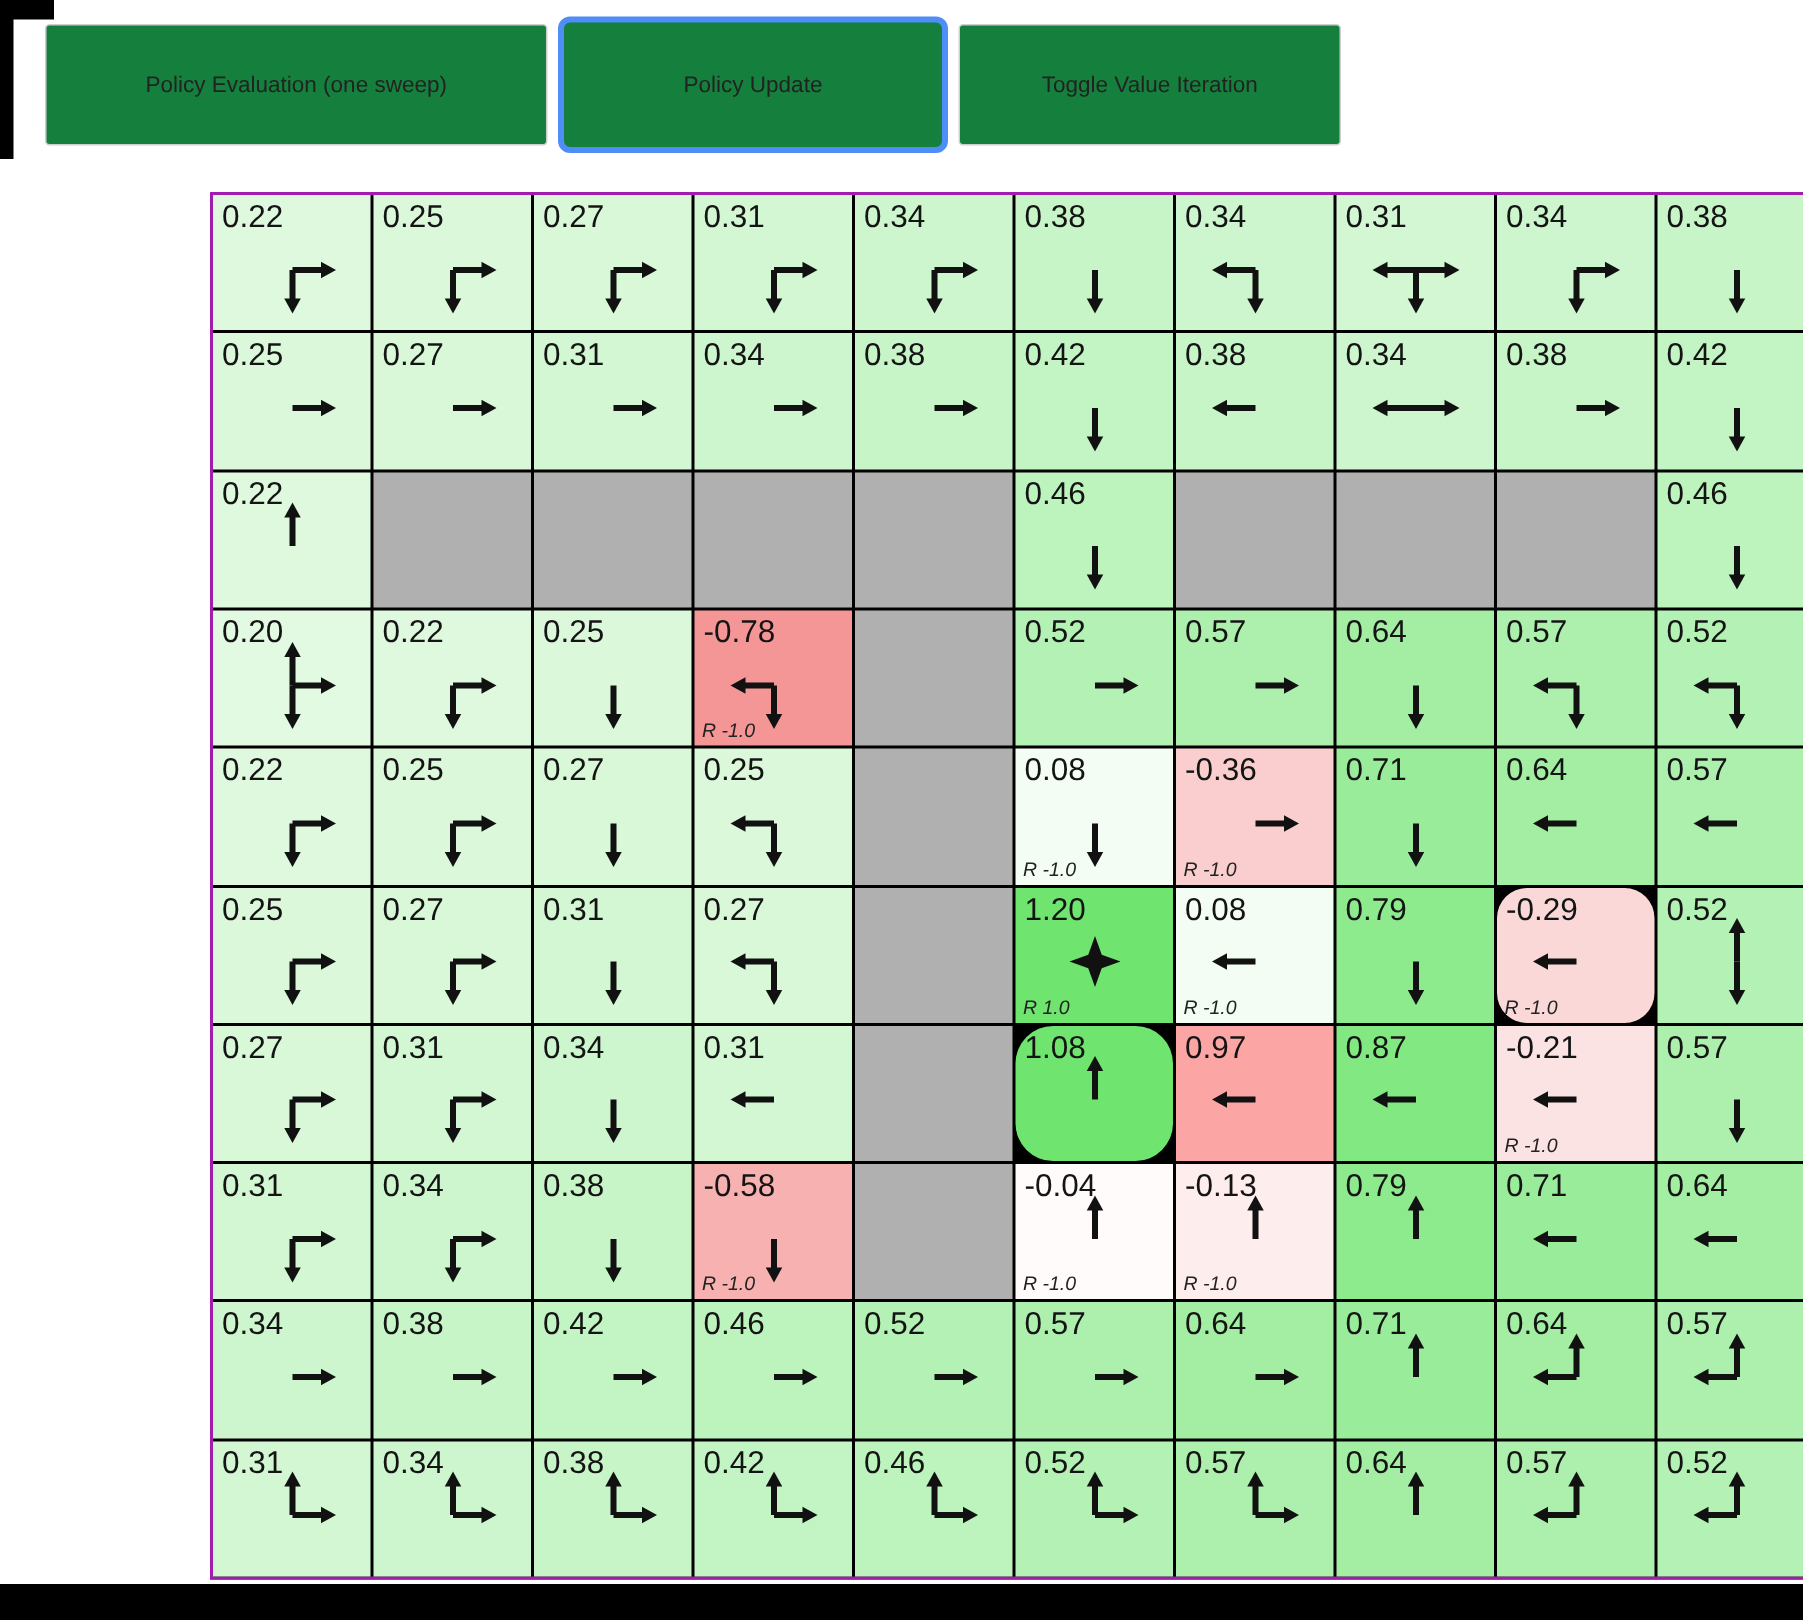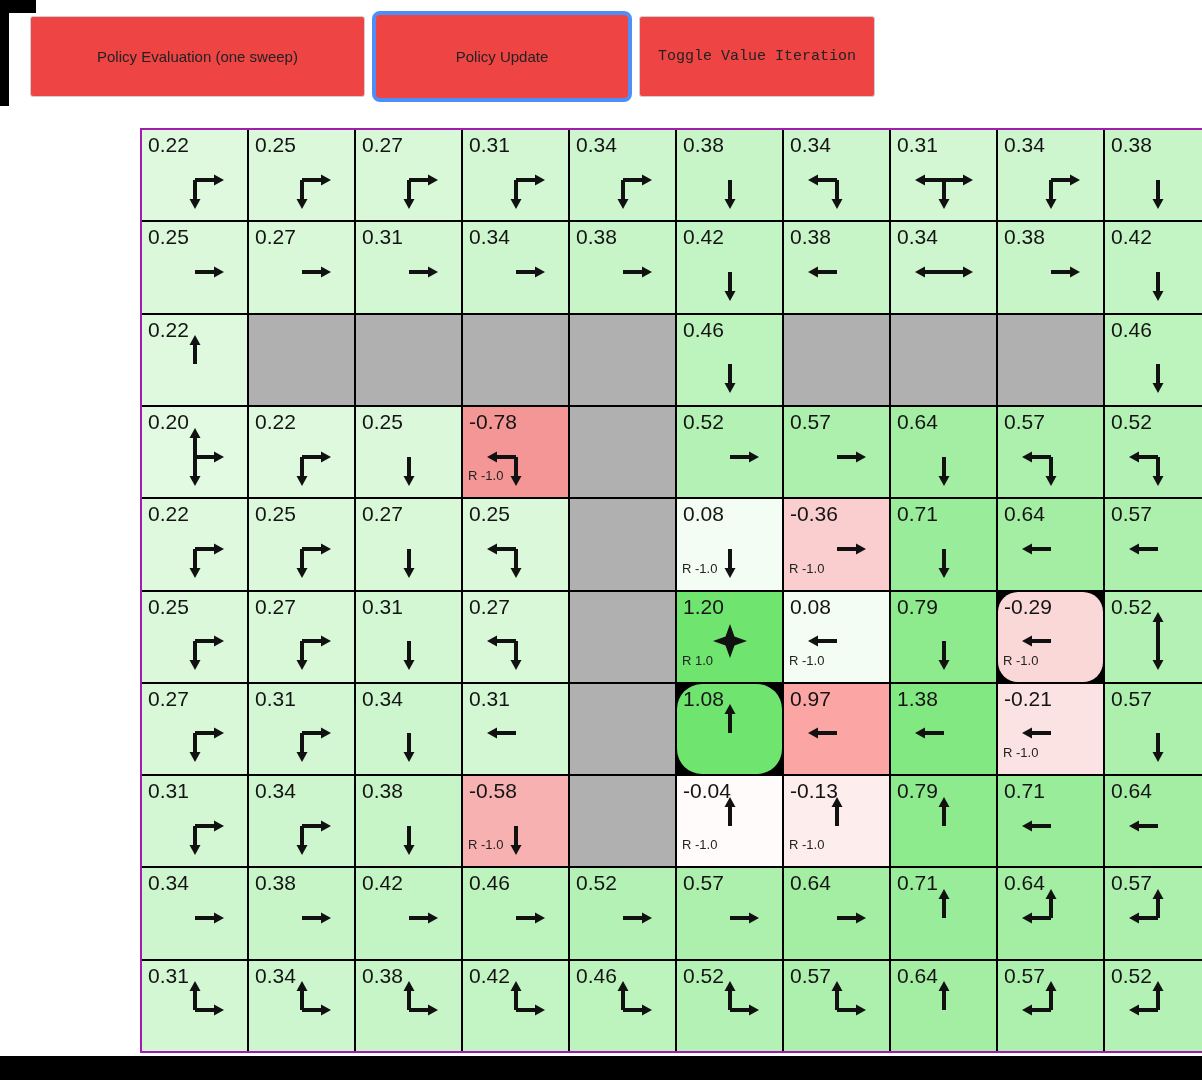--- a/index.html
+++ b/index.html
@@ -6,43 +6,43 @@
   body{
     width:1202px;height:1080px;position:relative;background:#ffffff;
     font-family:"Liberation Sans",sans-serif;overflow:hidden;
   }
   
   .toolbar{
     position:absolute;left:30px;top:16px;width:1146px;height:81px;
     display:flex;gap:7px;align-items:stretch;
   }
   .btn{
-    background:#ef4444;border:1px solid #cfcfcf;border-radius:3px;
+    background:#15803d;border:1px solid #cfcfcf;border-radius:3px;
     font-size:15px;color:#222;display:flex;align-items:center;justify-content:center;
     cursor:pointer;padding:0 10px;white-space:nowrap;
   }
   .btn.b1{width:335px;}
   .btn.b2{width:260px;}
-  .btn.b3{width:236px;font-family:Liberation Mono, monospace;}
+  .btn.b3{width:255px;}
   .btn.b4{width:258px;}
   .btn.active{
     border:4px solid #4f8ef7;border-radius:8px;margin:-5px 0;
   }
   
   .grid{
     position:absolute;left:140px;top:128px;width:1072px;height:925px;
     display:grid;grid-template-columns:repeat(10,1fr);grid-template-rows:repeat(10,1fr);
     background:#000;border:2px solid #a21caf;gap:2px;box-sizing:border-box;
   }
   .cell{position:relative;}
   .val{
     position:absolute;top:2px;left:6px;font-size:21px;color:#141414;line-height:1.2;
   }
   .rlabel{
-    position:absolute;bottom:14px;left:5px;font-size:13px;color:#222;
+    position:absolute;bottom:3px;left:5px;font-size:13px;color:#222;font-style:italic;
   }
   .arrows{
     position:absolute;left:50%;top:55%;transform:translate(-50%,-50%);
     pointer-events:none;
   }
   
   .artifact{position:absolute;background:#000;}
   .art-bottom{left:0;bottom:0;width:1202px;height:24px;}
   .art-topleft{left:0;top:0;width:36px;height:13px;}
   .art-left{left:0;top:0;width:9px;height:106px;}
@@ -509,21 +509,21 @@
       </svg>
     </div>
     <div class="cell" style="background: #fca5a5;">
       <div class="val">0.97</div>
       <svg width="64" height="64" viewBox="0 0 64 64" class="arrows">
         <line x1="32" y1="32" x2="11" y2="32" stroke="#111111" stroke-width="4"></line>
         <polygon points="3,32 13,26.5 13,37.5" fill="#111111"></polygon>
       </svg>
     </div>
     <div class="cell" style="background: rgb(130, 232, 130);">
-      <div class="val">1.38</div>
+      <div class="val">0.87</div>
       <svg width="64" height="64" viewBox="0 0 64 64" class="arrows">
         <line x1="32" y1="32" x2="11" y2="32" stroke="#111111" stroke-width="4"></line>
         <polygon points="3,32 13,26.5 13,37.5" fill="#111111"></polygon>
       </svg>
     </div>
     <div class="cell" style="background: rgb(252, 227, 227);">
       <div class="val">-0.21</div>
       <svg width="64" height="64" viewBox="0 0 64 64" class="arrows">
         <line x1="32" y1="32" x2="11" y2="32" stroke="#111111" stroke-width="4"></line>
         <polygon points="3,32 13,26.5 13,37.5" fill="#111111"></polygon>

